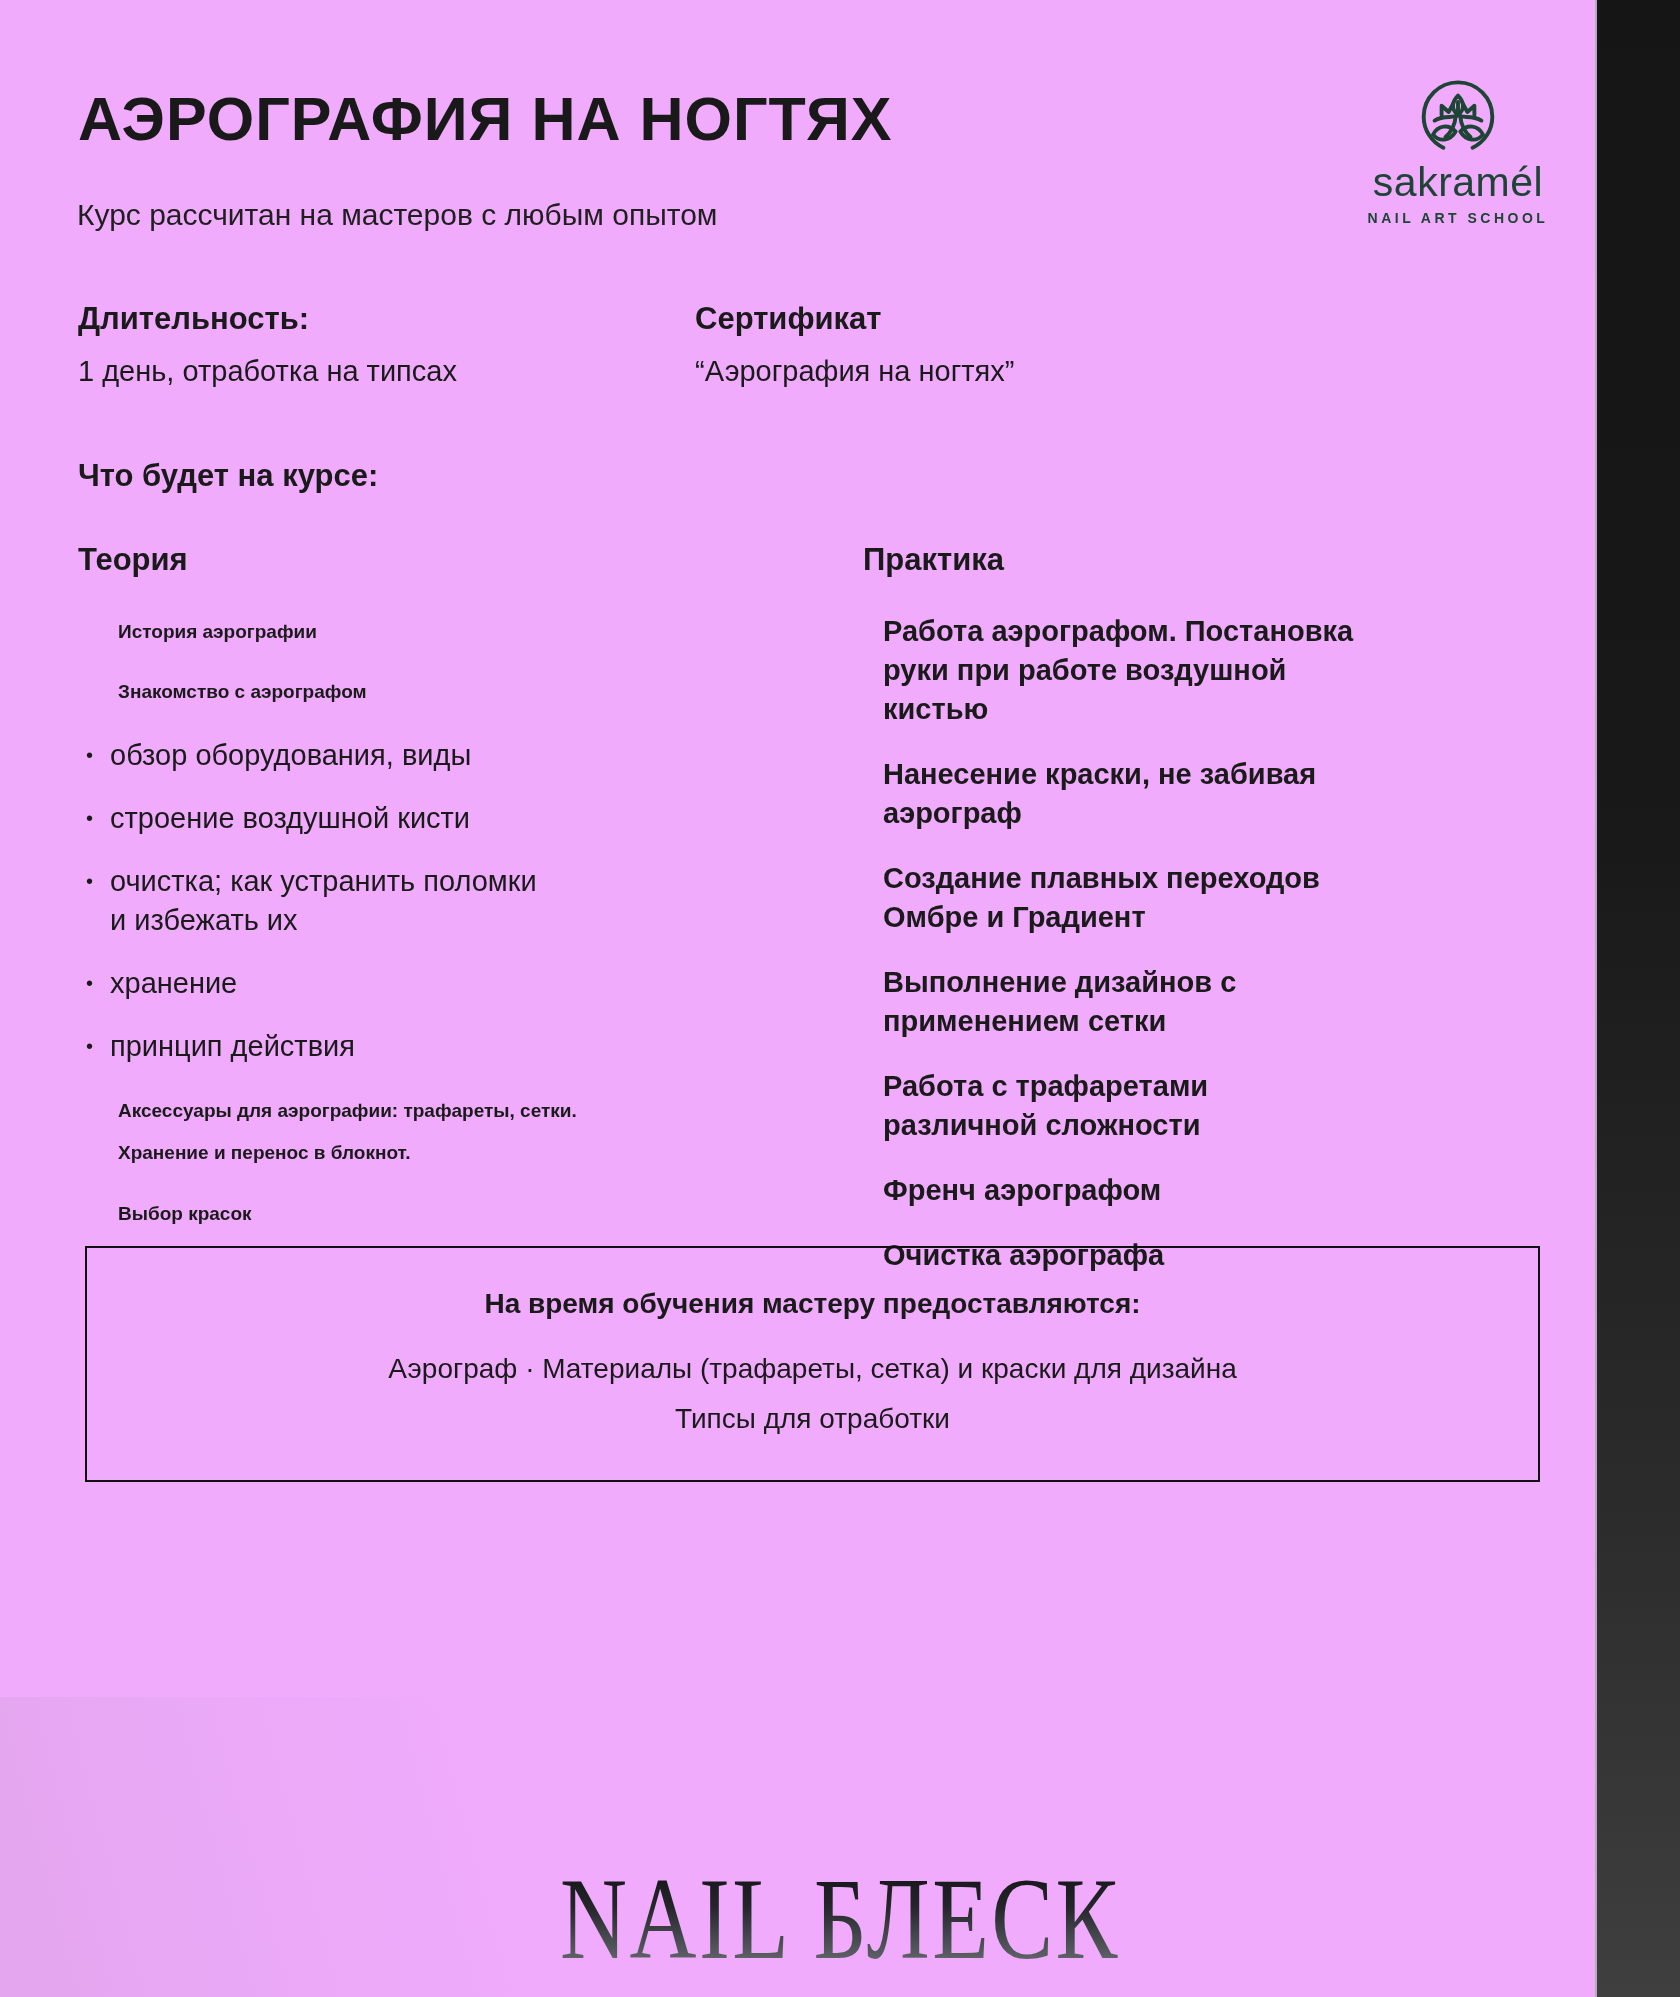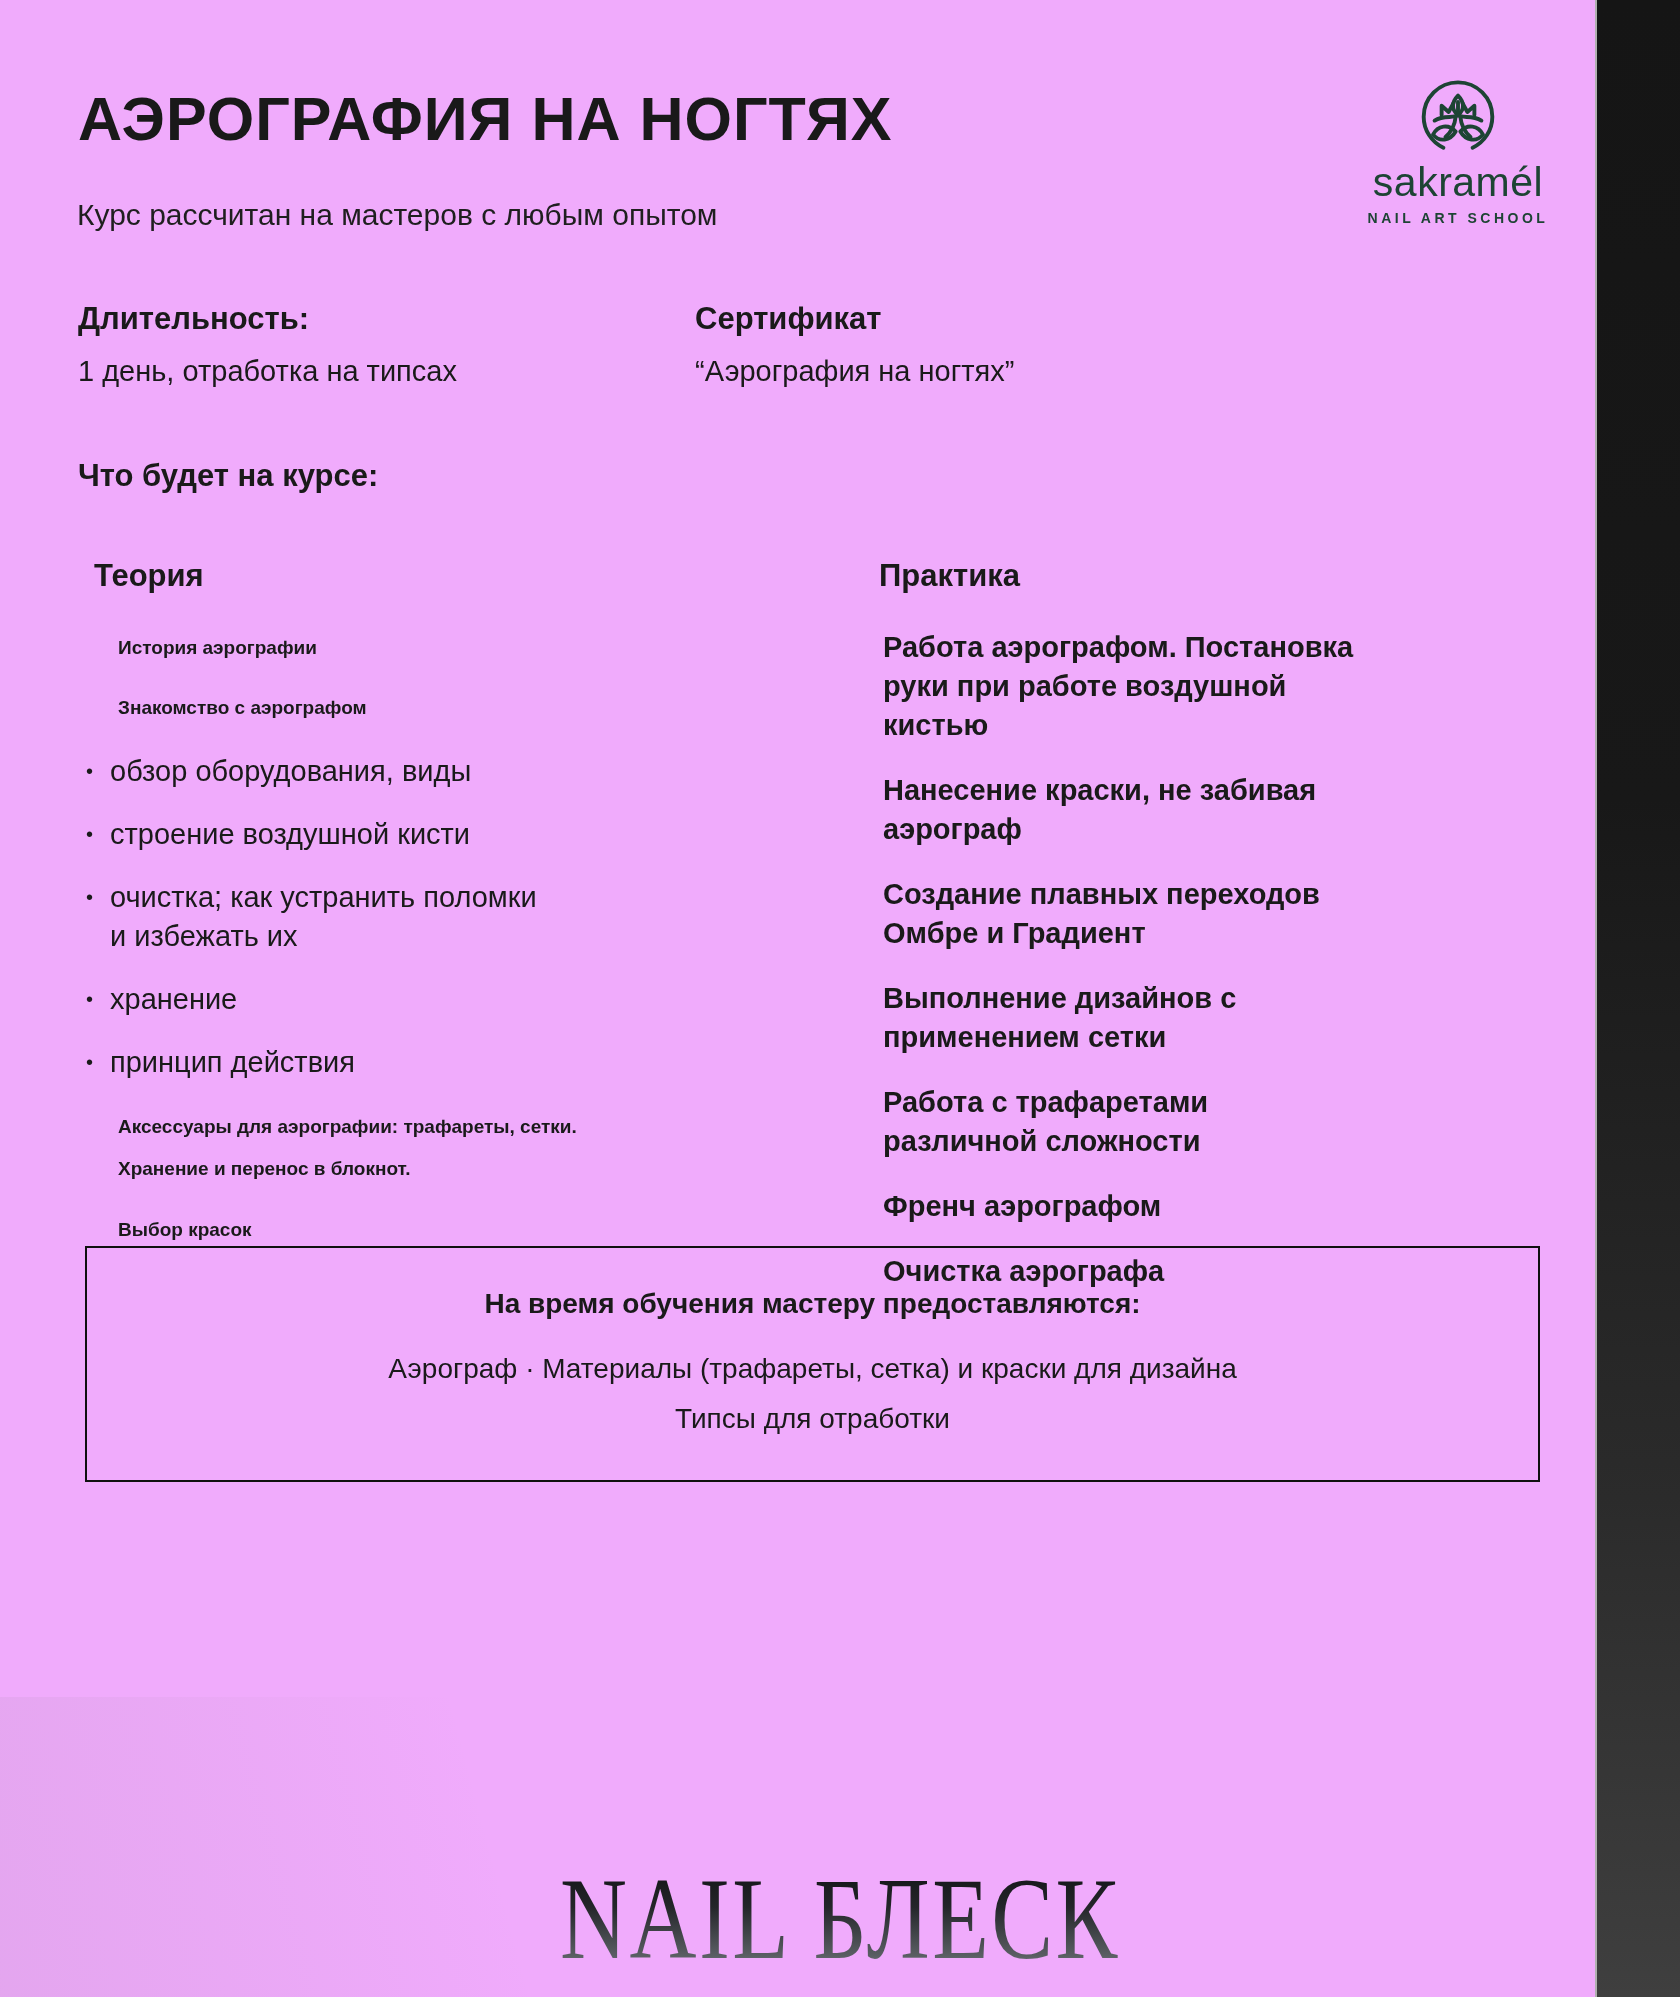--- a/index.html
+++ b/index.html
@@ -37,21 +37,21 @@
   .info-duration { left:78px; }
   .info-cert { left:695px; }
   .info-label { font-size:31px; font-weight:700; line-height:1.2; }
   .info-value { font-size:29px; font-weight:400; margin-top:17px; line-height:1.2; }
 
   .course-heading { position:absolute; left:78px; top:458px; margin:0; font-size:31px; font-weight:700; }
 
   .col { position:absolute; top:540px; }
   .col-theory { left:78px; width:540px; }
   .col-practice { left:863px; width:500px; }
-  .col-header { margin:16px; font-size:31px; font-weight:700; line-height:40px; }
+  .col-header { margin:0; font-size:31px; font-weight:700; line-height:40px; }
 
   .t-item { font-size:19px; font-weight:700; line-height:40px; width:500px; margin-top:20px;margin-left:40px; }
   .t-item.first { margin-top:32px; }
   .t-item.wide  { line-height:42px; margin-top:24px; }
 
   .bullets { margin:24px 0 0 8px; padding:0; list-style:none; }
   .bullets li { display:flex; margin-bottom:24px; }
   .bullet-dot { flex:0 0 24px; width:24px; font-size:20px; line-height:39px; font-weight:400; }
   .bullet-text { width:445px; font-size:29px; font-weight:400; line-height:39px; }
 

